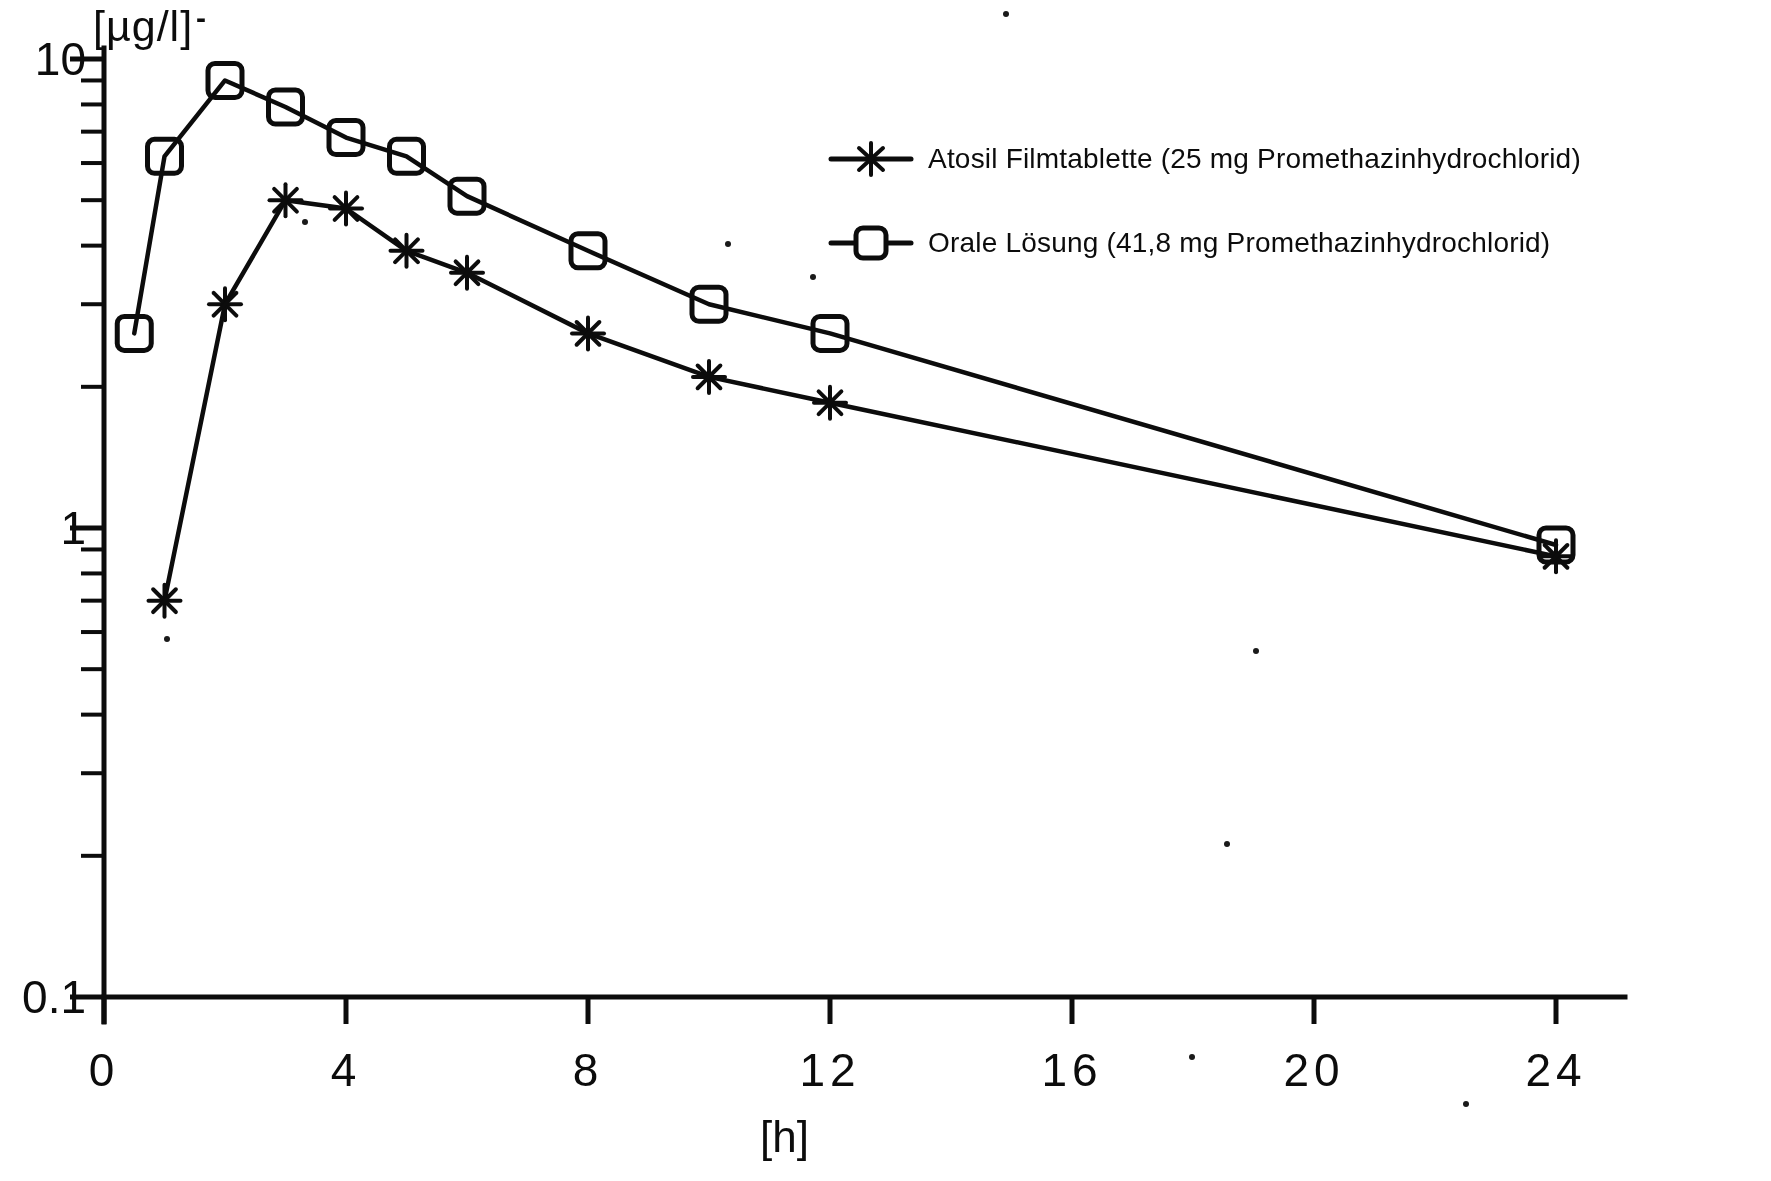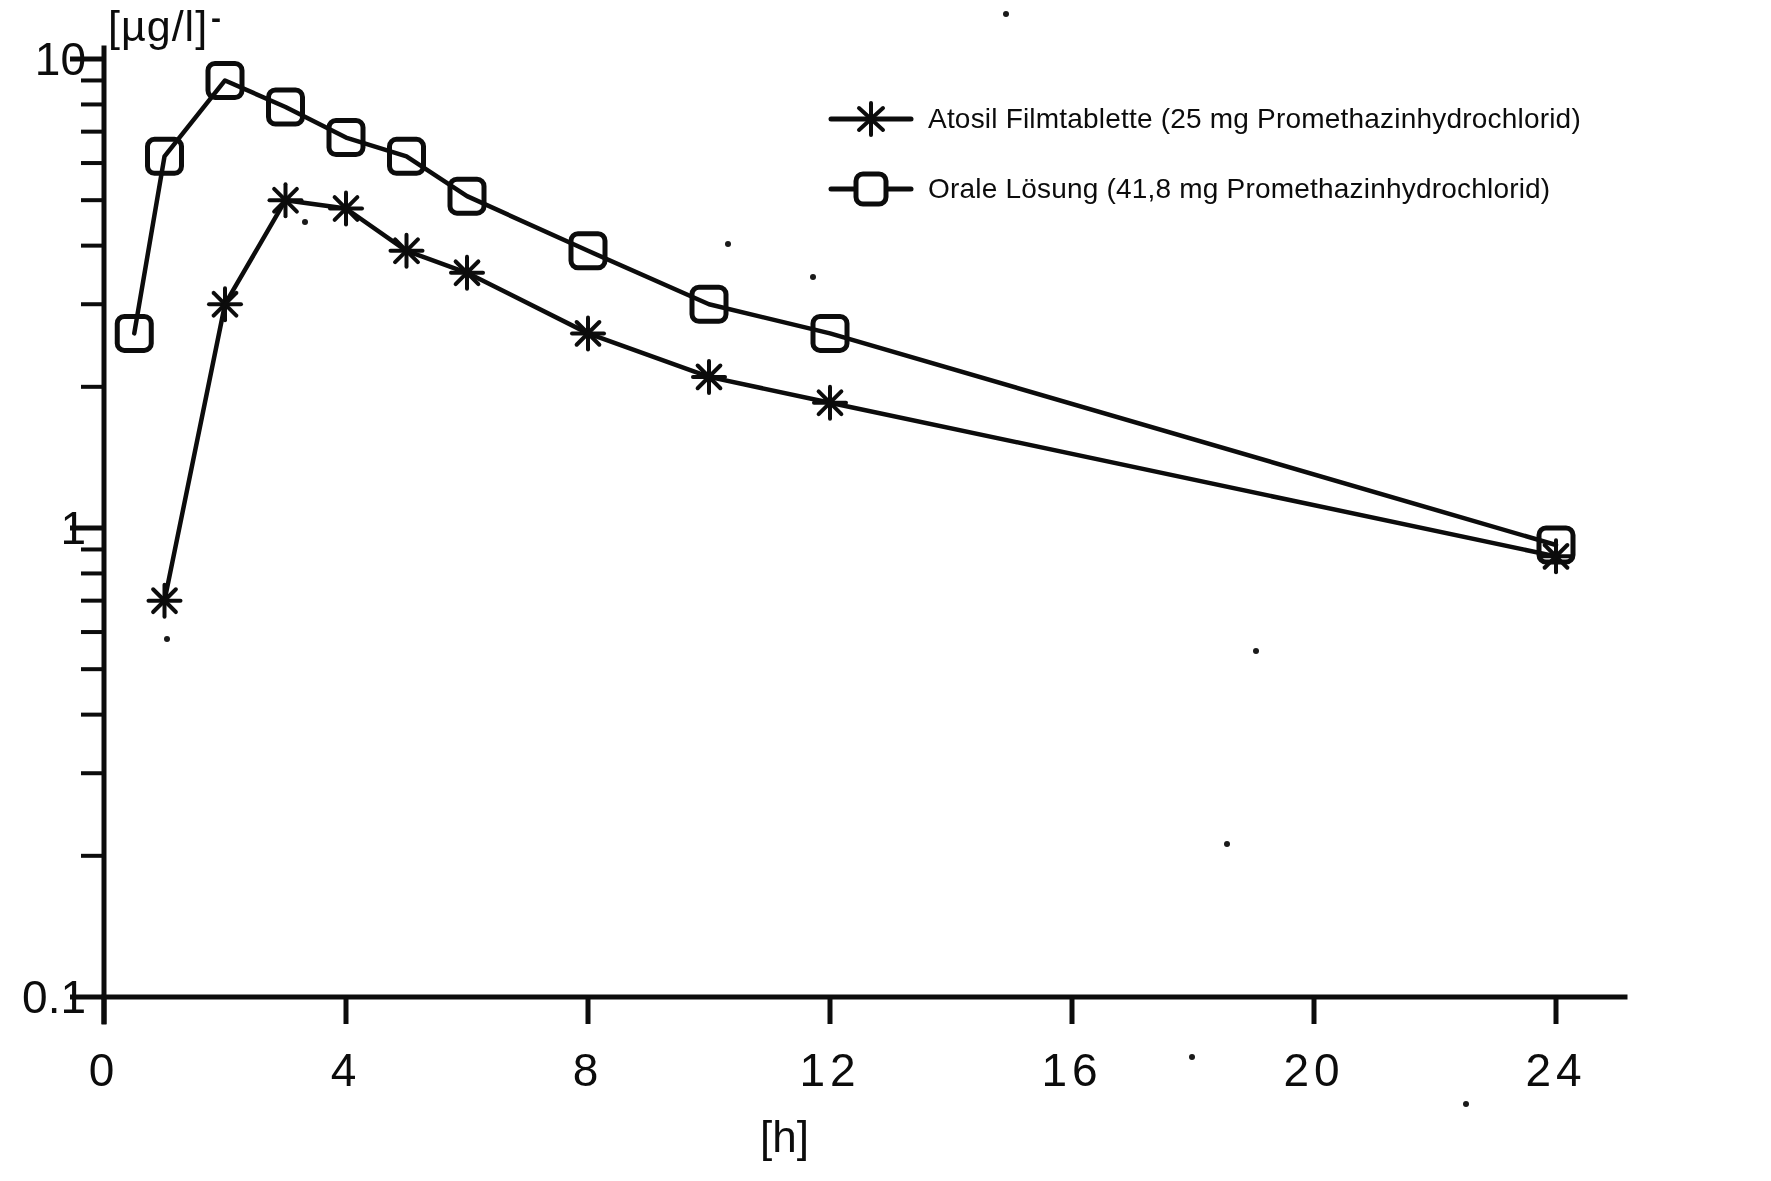--- a/index.html
+++ b/index.html
@@ -18,37 +18,37 @@
   #chart-svg .tick-minor{stroke:#0c0c0c;stroke-width:4;stroke-linecap:butt;}
   #chart-svg .curve{fill:none;stroke:#0c0c0c;stroke-width:4.5;stroke-linejoin:round;stroke-linecap:round;}
   #chart-svg .sq{fill:none;stroke:#0c0c0c;stroke-width:5;}
   #chart-svg .ast{stroke:#0c0c0c;stroke-width:4;stroke-linecap:round;}
   #chart-svg .speck{fill:#1a1a1a;}
   #chart-svg text{fill:#0c0c0c;font-family:"Liberation Sans",sans-serif;}
   #chart-svg .ytl{font-size:46px;}
   #chart-svg .xtl{font-size:46px;letter-spacing:5px;}
   
   .y-unit{
-    position:absolute;left:108px;top:2px;
+    position:absolute;left:93px;top:2px;
     font-size:43px;letter-spacing:1px;
   }
   .y-unit .sup{
     font-size:30px;font-weight:700;
     position:relative;top:-13px;margin-left:3px;
   }
   
   .x-label{
     position:absolute;left:760px;top:1112px;
     font-size:44px;
   }
   
   .legend{position:absolute;left:828px;top:97px;}
   .legend-row{
     display:flex;align-items:center;gap:14px;
-    margin-bottom:26px;height:44px;
+    margin-bottom:26px;height:44px;margin-top:40px;
   }
   .lsym{width:86px;height:44px;flex:0 0 86px;}
   .lsym .lline{stroke:#0c0c0c;stroke-width:5;stroke-linecap:round;}
   .lsym .ast{stroke:#0c0c0c;stroke-width:4;stroke-linecap:round;}
   .lsym .sq{fill:#ffffff;stroke:#0c0c0c;stroke-width:5;}
   .legend-label{font-size:28px;letter-spacing:0.2px;white-space:nowrap;}
 </style>
 </head>
 <body>
 

